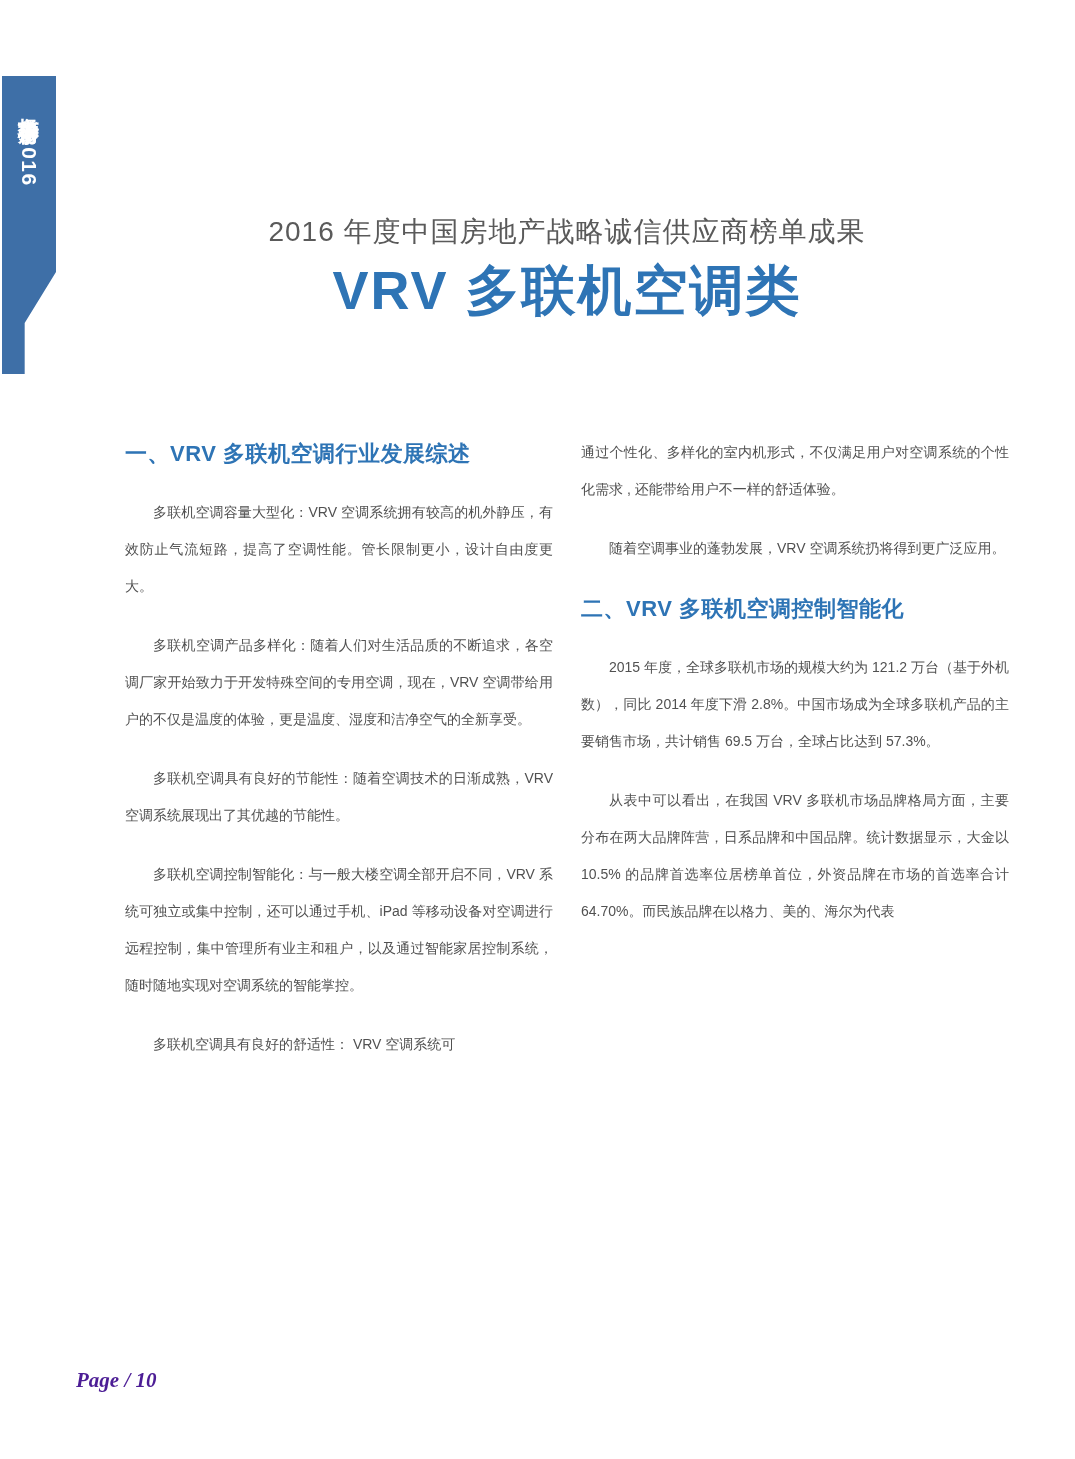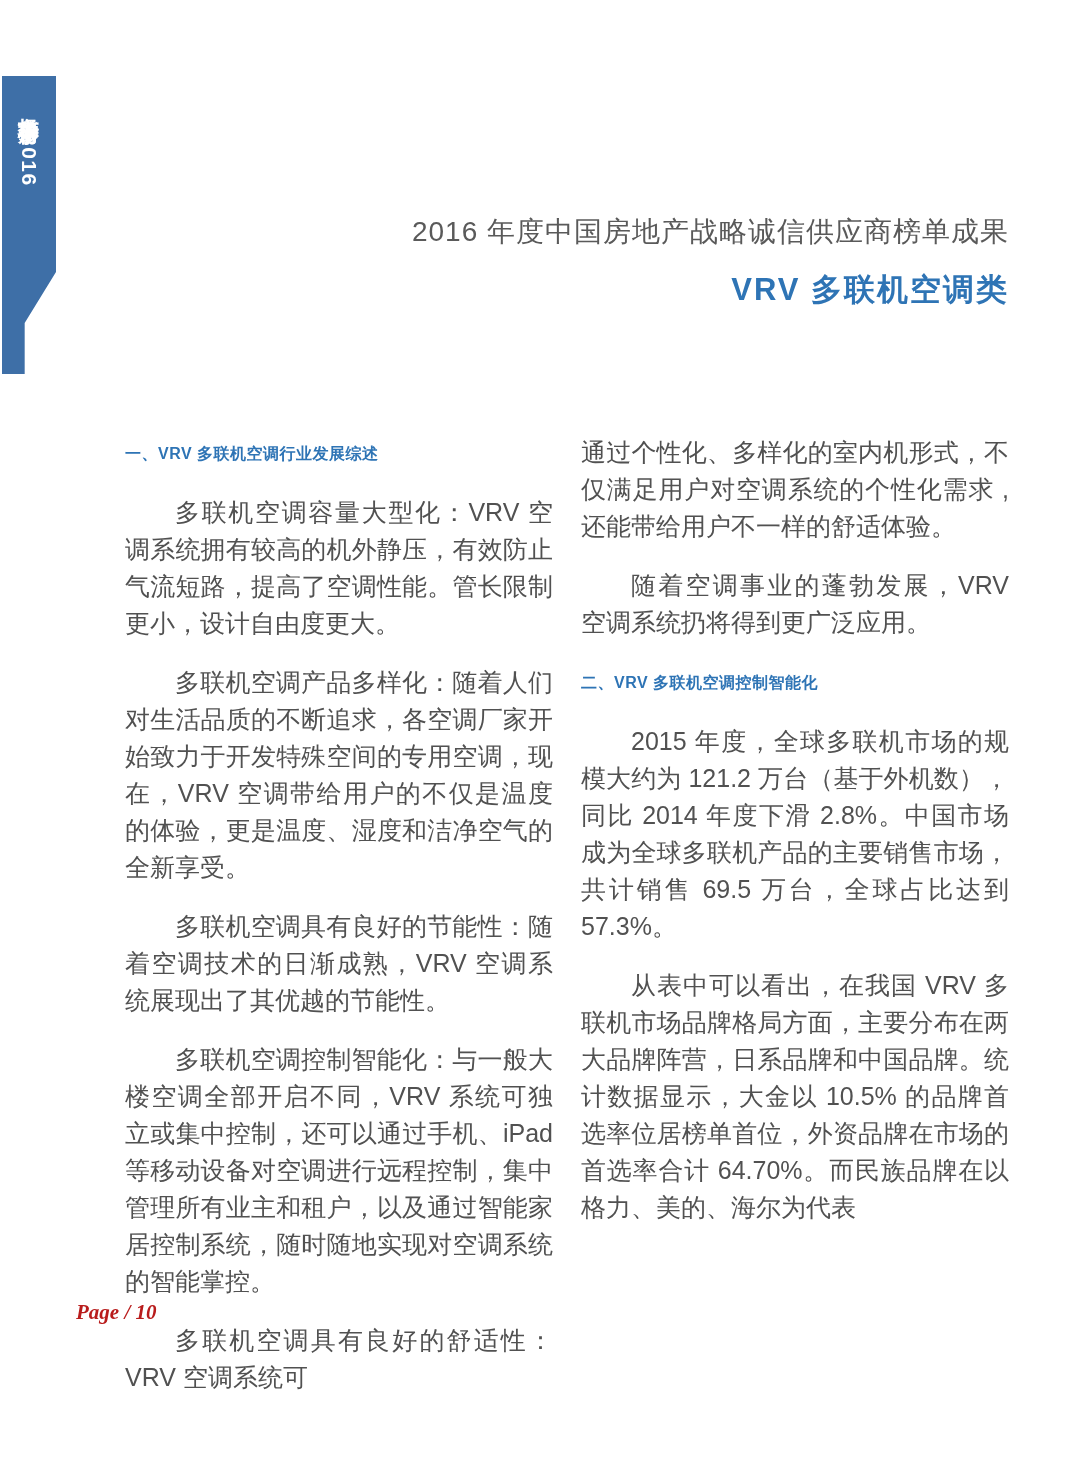--- a/index.html
+++ b/index.html
@@ -37,75 +37,75 @@
     line-height: 1;
   }
   .ribbon-year { margin-top: 18px; }
 
   
   .doc-header {
     position: absolute;
     left: 125px;
     width: 884px;
     top: 214px;
-    text-align: right;
+    text-align: center;
   }
   .doc-subtitle {
     font-size: 28px;
     color: #5a5a5a;
     letter-spacing: 1px;
     line-height: 36px;
   }
   .doc-title {
     margin-top: 14px;
-    font-size: 31px;
+    font-size: 54px;
     font-weight: bold;
     color: #2e74b5;
     letter-spacing: 2px;
     line-height: 52px;
   }
 
   
   .content {
     position: absolute;
     left: 125px;
     top: 434px;
     width: 884px;
     display: flex;
     gap: 28px;
   }
   .col { width: 428px; }
   .col p {
-    font-size: 25px;
+    font-size: 14px;
     line-height: 37px;
     color: #515151;
     text-align: justify;
     margin: 0 0 22px 0;
     text-indent: 2em;
   }
   .col p.no-indent { text-indent: 0; }
   .section-heading {
-    font-size: 16px;
+    font-size: 22px;
     line-height: 40px;
     font-weight: bold;
     color: #2e74b5;
     margin: 0 0 20px 0;
     letter-spacing: 0.5px;
   }
 
   
   .page-footer {
     position: absolute;
     left: 76px;
-    top: 1300px;
+    top: 1368px;
     font-family: "Liberation Serif", "DejaVu Serif", serif;
     font-style: italic;
     font-weight: bold;
     font-size: 21px;
-    color: #b91c1c;
+    color: #4c1d95;
   }
 </style>
 </head>
 <body>
 
 <div class="ribbon">
   <div class="ribbon-text">
     <span>市场分析手册</span>
     <span class="ribbon-year">2016</span>
   </div>

